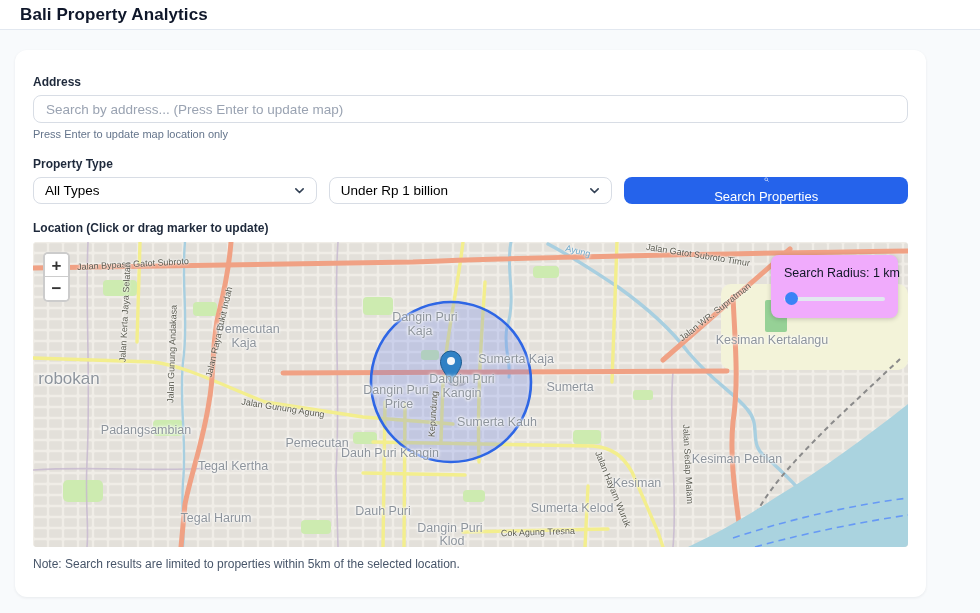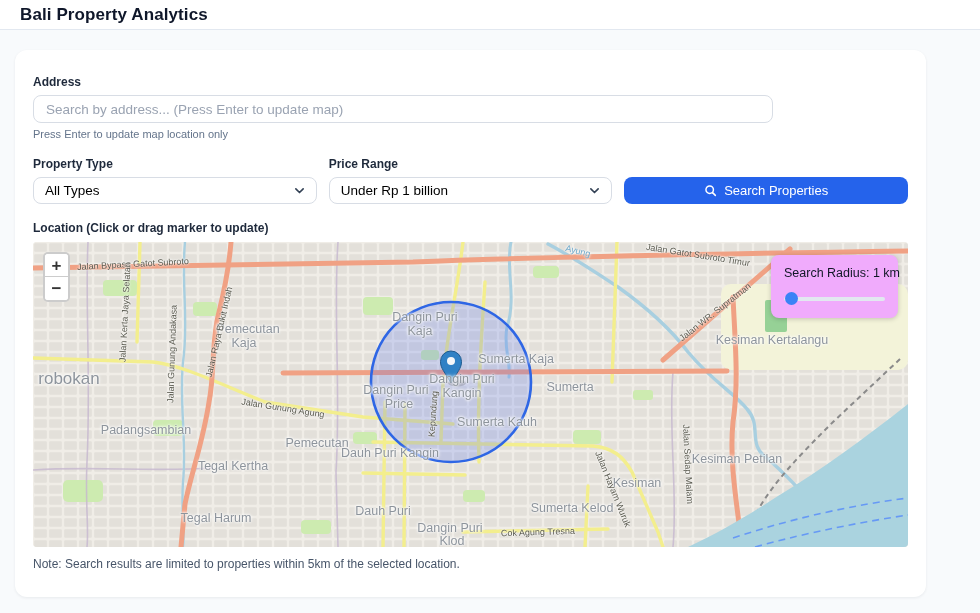--- a/index.html
+++ b/index.html
@@ -16,41 +16,41 @@
   .app-title { font-size: 17px; font-weight: 700; color: #0f172a; letter-spacing: .1px; }
 
   .card {
     width: 911px; margin: 20px 0 0 15px; background: #fff;
     border-radius: 12px; box-shadow: 0 1px 3px rgba(15,23,42,.07);
     padding: 25px 18px 26px;
     position: relative;
   }
   .field-label { display:block; font-size: 12px; font-weight: 600; color: #1e293b; margin-bottom: 6px; }
   .text-input {
-    width: 740px; height: 28px; border: 1px solid #d8dde5; border-radius: 8px;
+    width: 875px; height: 28px; border: 1px solid #d8dde5; border-radius: 8px;
     padding: 0 12px; font-size: 13.5px; font-family: inherit; color: #111827;
     outline: none; background:#fff;
   }
   .text-input::placeholder { color: #9aa3b2; }
   .helper-text { font-size: 11px; color: #64748b; margin-top: 5px; }
 
   .controls-row {
     display: grid; grid-template-columns: 1fr 1fr 1fr; gap: 12px;
     margin-top: 17px; align-items: end; width: 875px;
   }
   .select-box {
     height: 27px; border: 1px solid #d8dde5; border-radius: 8px; background: #fff;
     display: flex; align-items: center; justify-content: space-between;
     padding: 0 10px 0 11px; font-size: 13.5px; color: #000000; cursor: pointer;
   }
   .chevron { width: 13px; height: 13px; flex: 0 0 auto; margin-left: 8px; }
   .primary-btn {
     height: 27px; width: 100%; border: none; border-radius: 8px;
     background: var(--accent, #2563eb); color: #fff; font-size: 13px; font-family: inherit;
-    display: flex; align-items: center; justify-content: center; gap: 7px; cursor: pointer;
+    display: flex; align-items: center; justify-content: center; gap: 7px; cursor: pointer; flex-direction: column;
   }
   .location-label { margin-top: 17px; }
 
   .map-wrap {
     position: relative; width: 875px; height: 305px; margin-top: 7px;
     border-radius: 4px; overflow: hidden; background: #ece9e2;
   }
   .map-svg { position: absolute; inset: 0; display: block; }
 
   .map-label {
@@ -114,21 +114,20 @@
     <div>
       <label class="field-label">Property Type</label>
       <div class="select-box">
         <span>All Types</span>
         <svg class="chevron" viewBox="0 0 16 16" fill="none">
           <path d="M3.5 6l4.5 4.5L12.5 6" stroke="#334155" stroke-width="2" stroke-linecap="round" stroke-linejoin="round"></path>
         </svg>
       </div>
     </div>
     <div>
-      <label class="field-label">Price Range</label>
       <div class="select-box">
         <span>Under Rp 1 billion</span>
         <svg class="chevron" viewBox="0 0 16 16" fill="none">
           <path d="M3.5 6l4.5 4.5L12.5 6" stroke="#334155" stroke-width="2" stroke-linecap="round" stroke-linejoin="round"></path>
         </svg>
       </div>
     </div>
     <button class="primary-btn">
       <svg width="13" height="13" viewBox="0 0 16 16" fill="none">
         <circle cx="7" cy="7" r="4.6" stroke="#fff" stroke-width="1.8"></circle>

